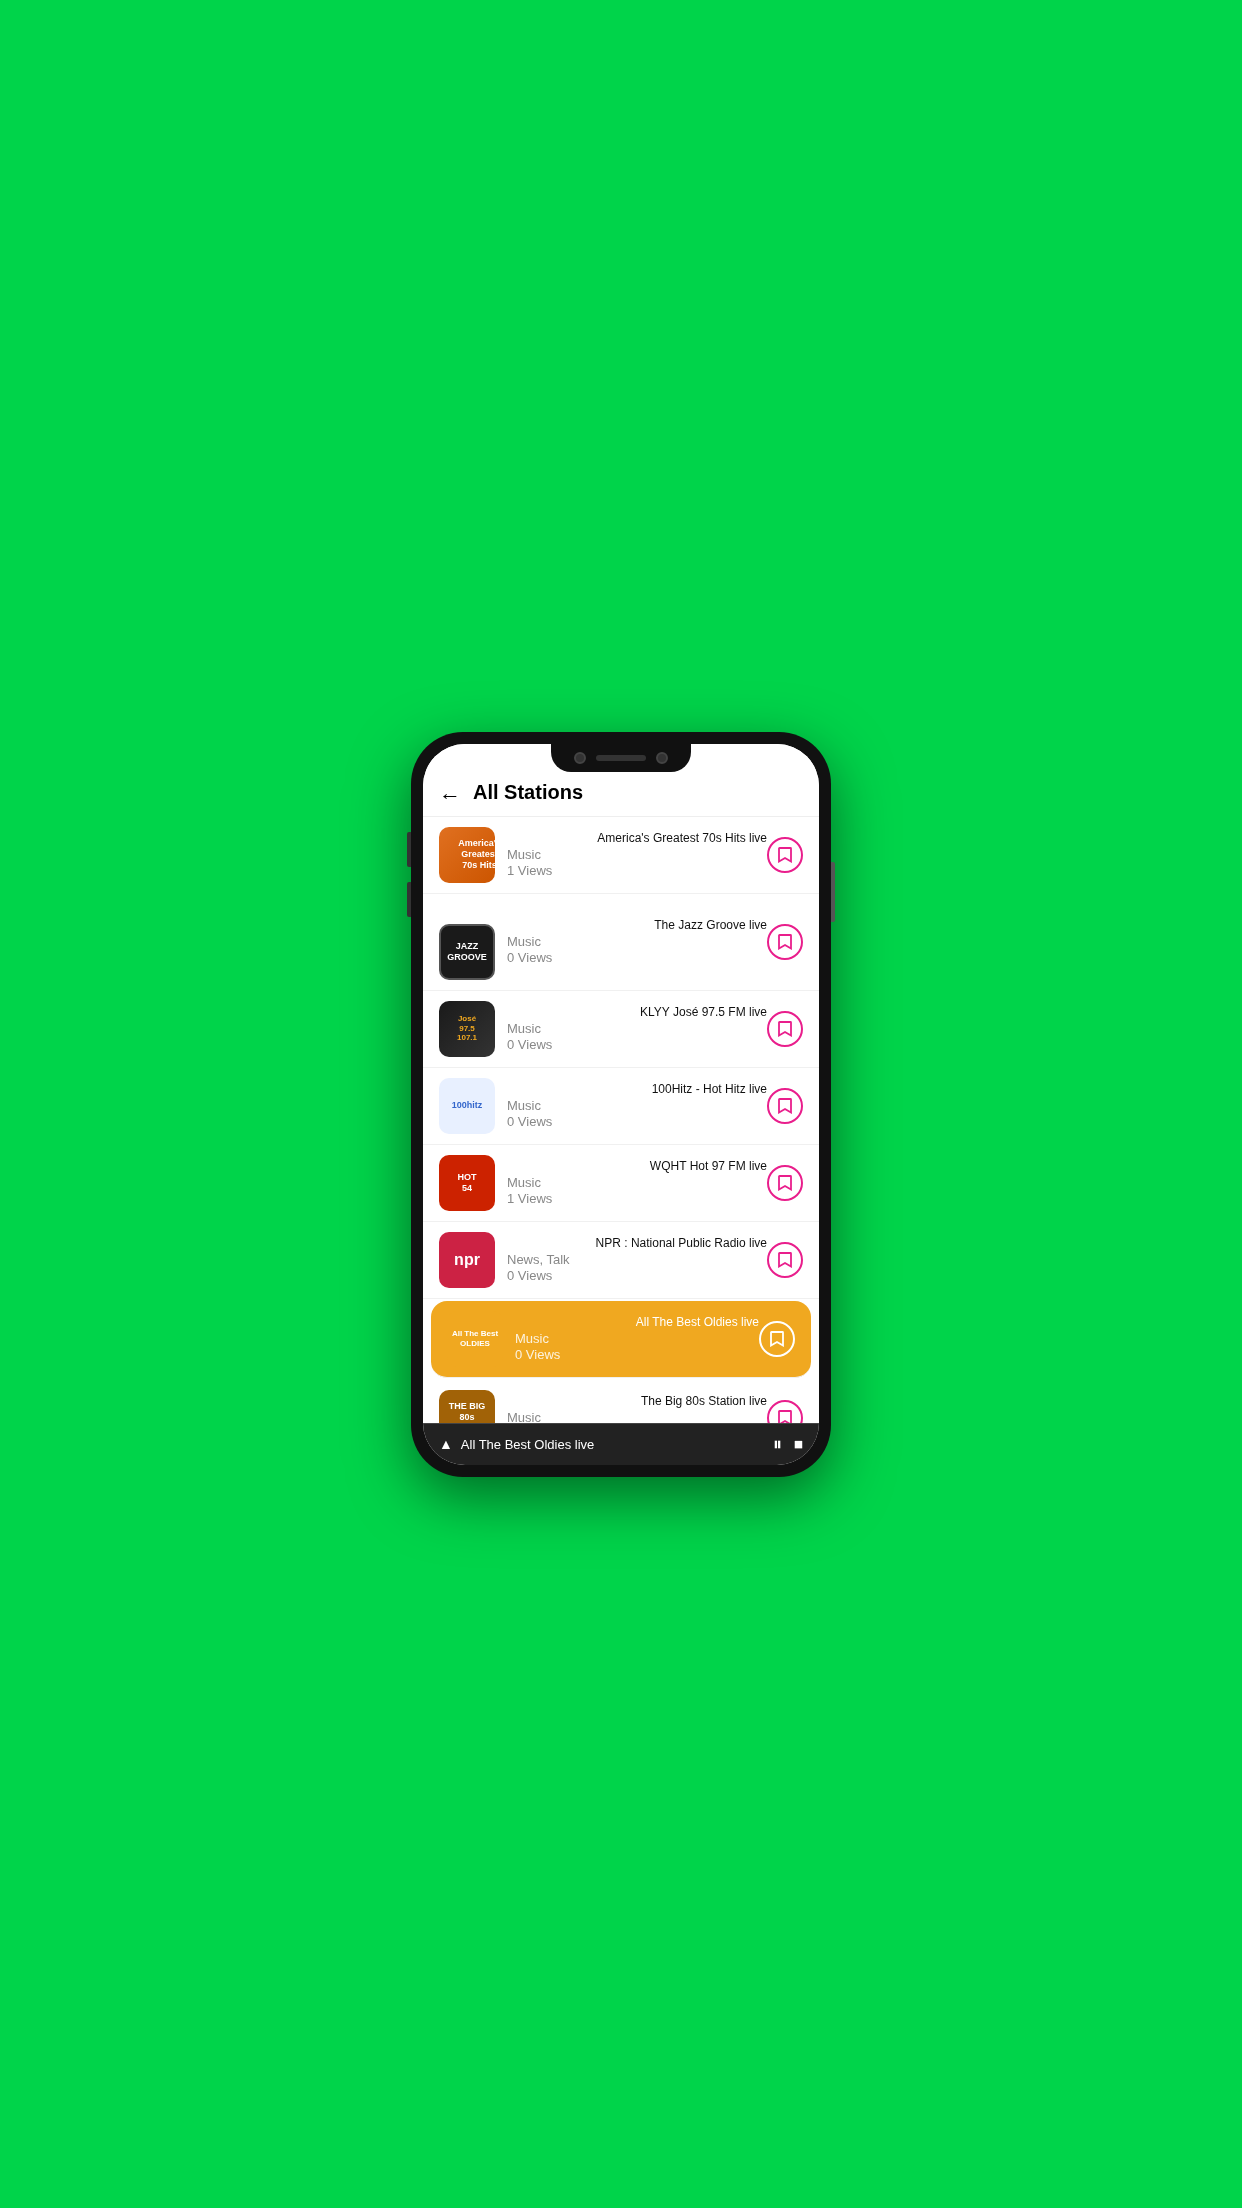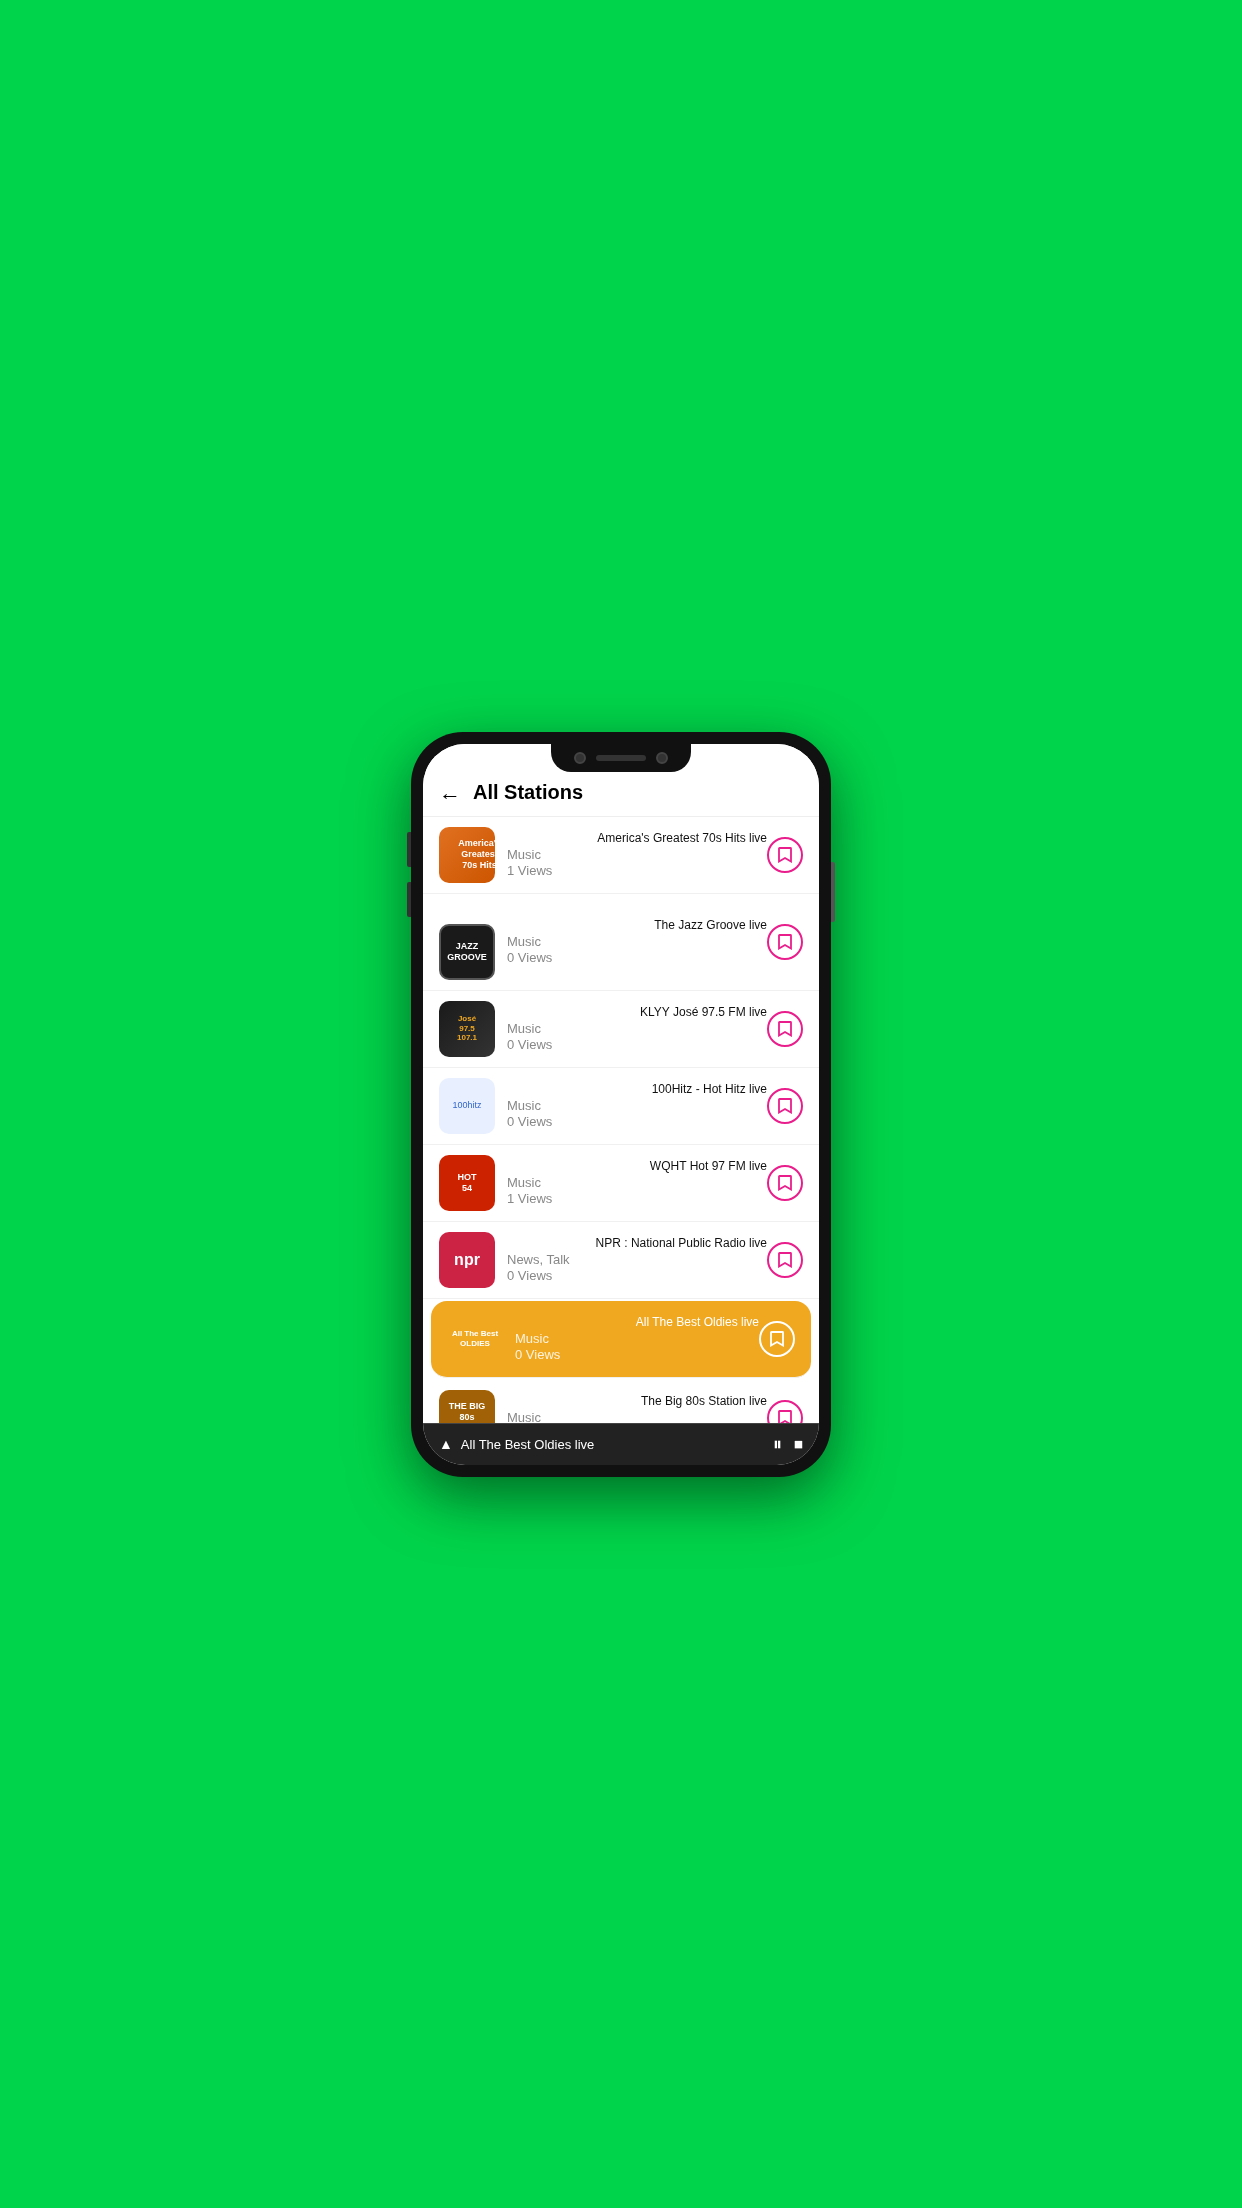--- a/index.html
+++ b/index.html
@@ -285,21 +285,21 @@
       <div class="station-meta">Music</div>
       <div class="station-views">0 Views</div>
     </div>
     <button class="bookmark-btn" style="">
       <svg width="14" height="16" viewBox="0 0 14 16" fill="none" xmlns="http://www.w3.org/2000/svg">
         <path d="M1 1.5C1 1.22386 1.22386 1 1.5 1H12.5C12.7761 1 13 1.22386 13 1.5V14.5L7 11L1 14.5V1.5Z" stroke="#e91e8c" stroke-width="1.8" fill="none"></path>
       </svg>
     </button>
   </div>
         <div class="station-item">
-    <div class="station-logo logo-100hitz" style="white-space:pre-line;line-height:1.2;font-size:9px;font-weight:normal;">100hitz</div>
+    <div class="station-logo logo-100hitz" style="white-space:pre-line;line-height:1.2;font-size:9px;font-weight:bold;">100hitz</div>
     <div class="station-info">
       <div class="station-name">100Hitz - Hot Hitz live</div>
       <div class="station-meta">Music</div>
       <div class="station-views">0 Views</div>
     </div>
     <button class="bookmark-btn" style="">
       <svg width="14" height="16" viewBox="0 0 14 16" fill="none" xmlns="http://www.w3.org/2000/svg">
         <path d="M1 1.5C1 1.22386 1.22386 1 1.5 1H12.5C12.7761 1 13 1.22386 13 1.5V14.5L7 11L1 14.5V1.5Z" stroke="#e91e8c" stroke-width="1.8" fill="none"></path>
       </svg>
     </button>

